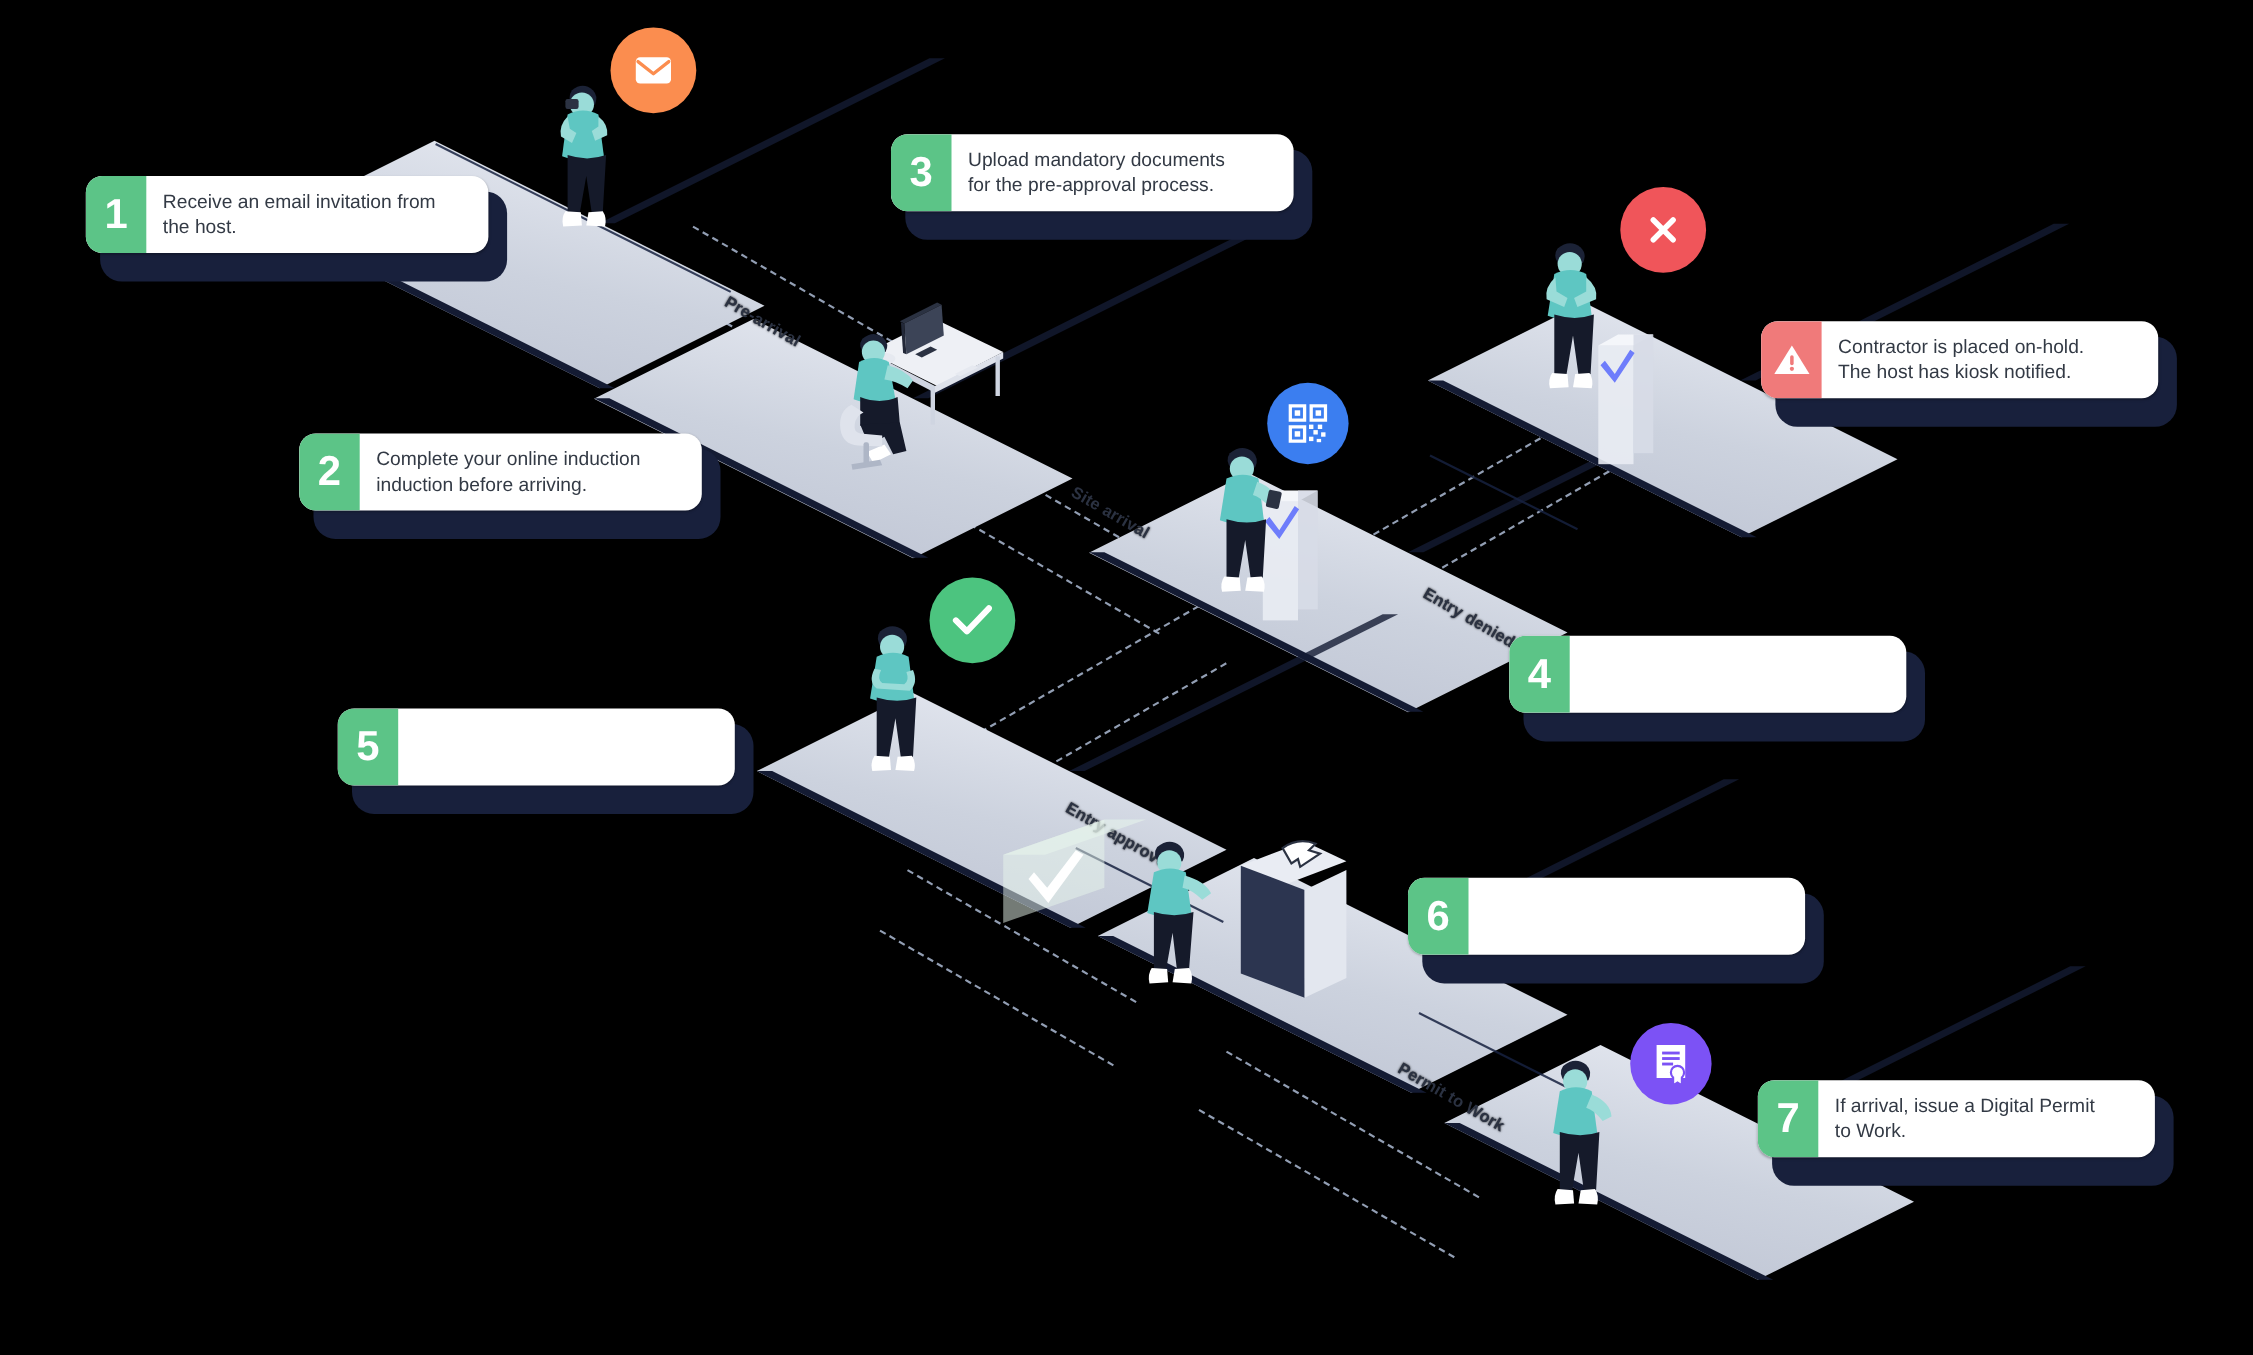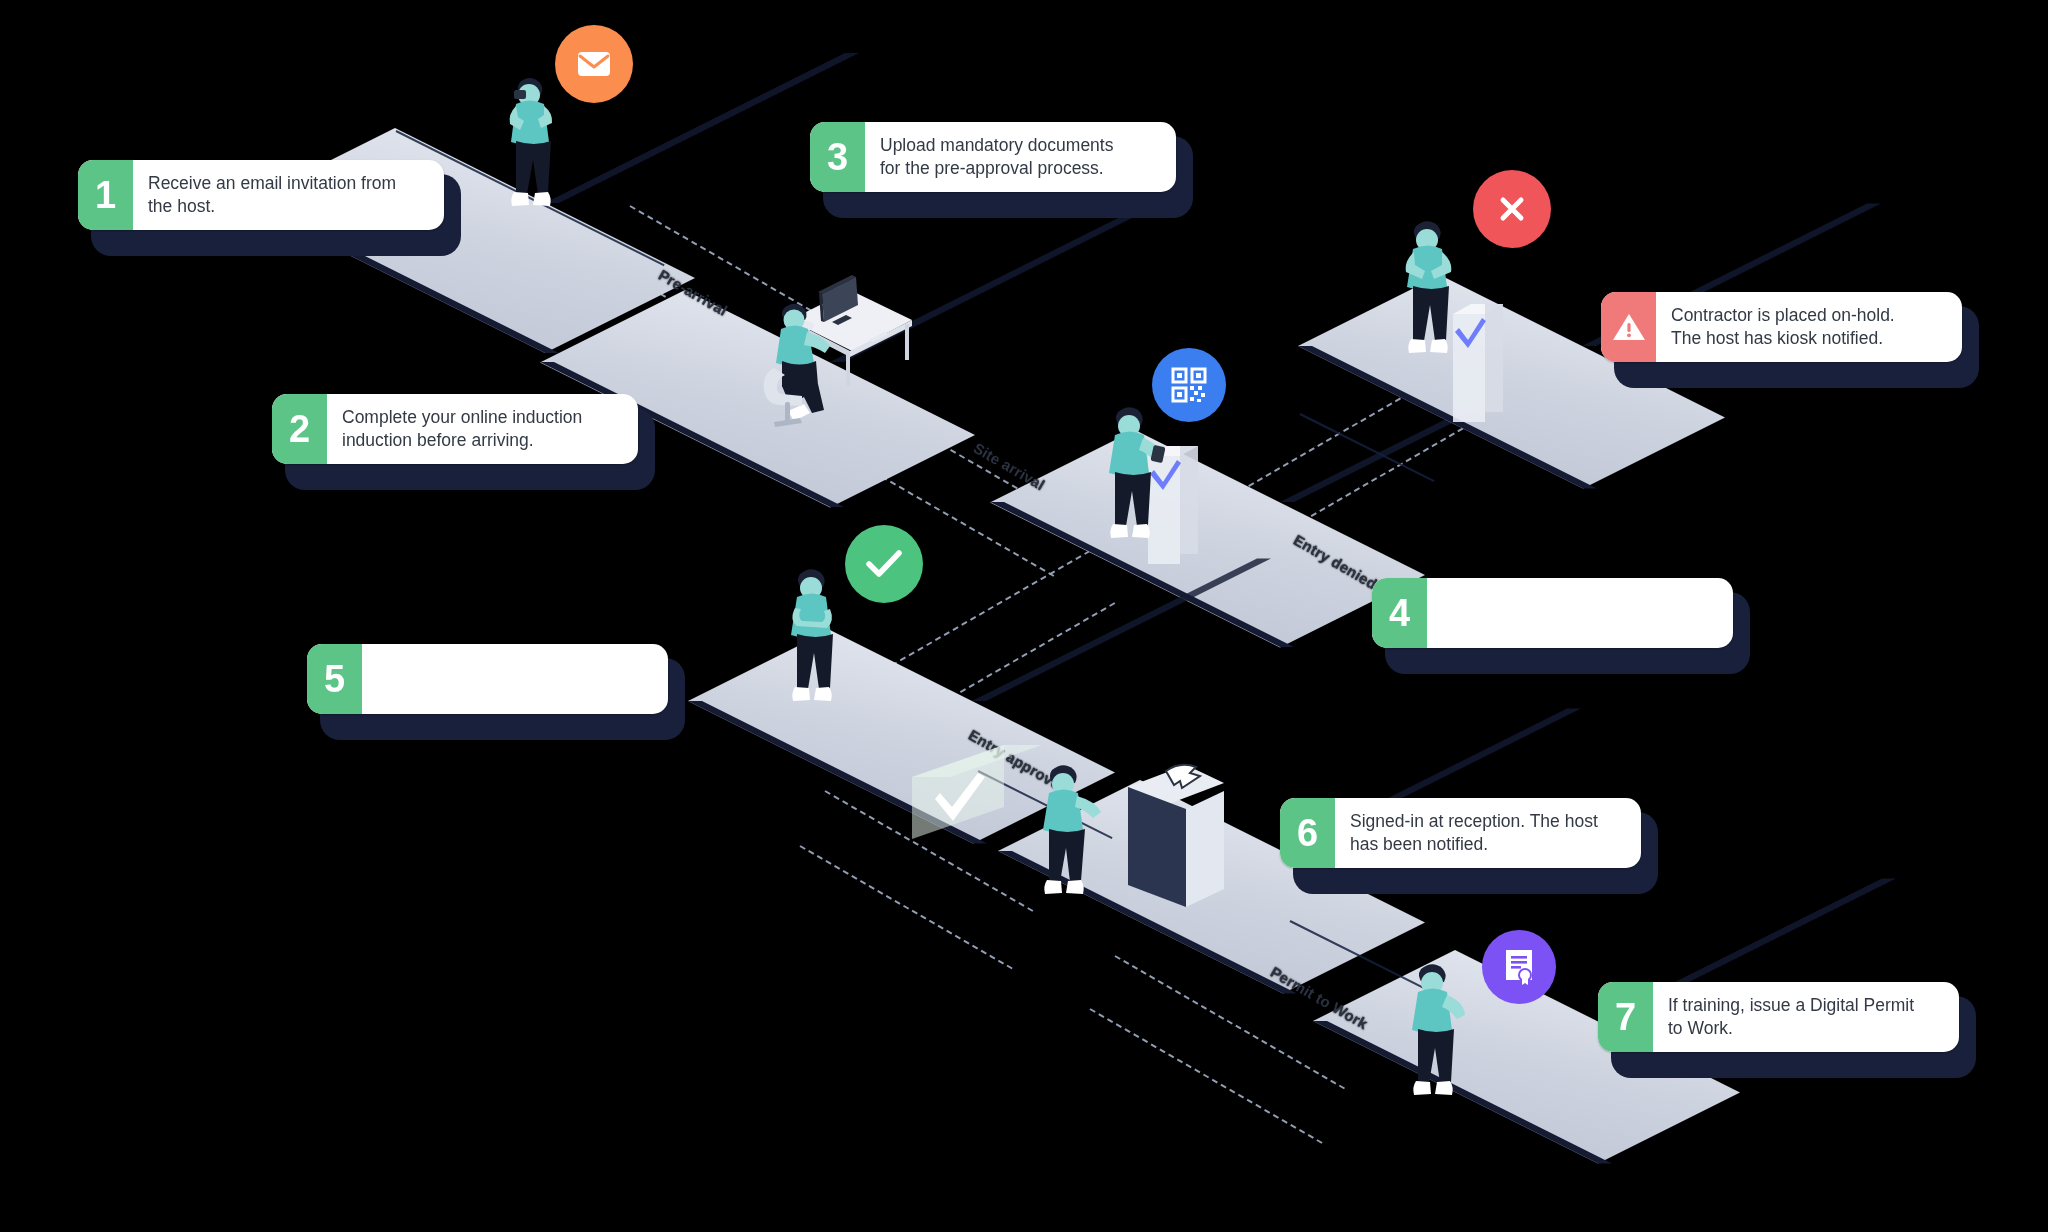--- a/index.html
+++ b/index.html
@@ -421,35 +421,29 @@
     <div class="backplate" style="width:365px;height:82px;"></div>
     <div class="face" style="width:361px;height:70px;">
       <div class="badge green">5</div>
     </div>
   </div>
 
   <div class="card" style="left:1280px;top:798px;width:365px;">
     <div class="backplate" style="width:365px;height:82px;"></div>
     <div class="face" style="width:361px;height:70px;">
       <div class="badge green">6</div>
-      <div class="body">
-        <div>
-          <span>Signed-in at reception. The host</span>
-          <span>has been notified.</span>
-        </div>
-      </div>
     </div>
   </div>
 
   <div class="card" style="left:1598px;top:982px;width:365px;">
     <div class="backplate" style="width:365px;height:82px;"></div>
     <div class="face" style="width:361px;height:70px;">
       <div class="badge green">7</div>
       <div class="body">
         <div>
-          <span>If training, issue a Digital Permit</span>
+          <span>If arrival, issue a Digital Permit</span>
           <span>to Work.</span>
         </div>
       </div>
     </div>
   </div>
 
 </div>
 
 </body></html>

